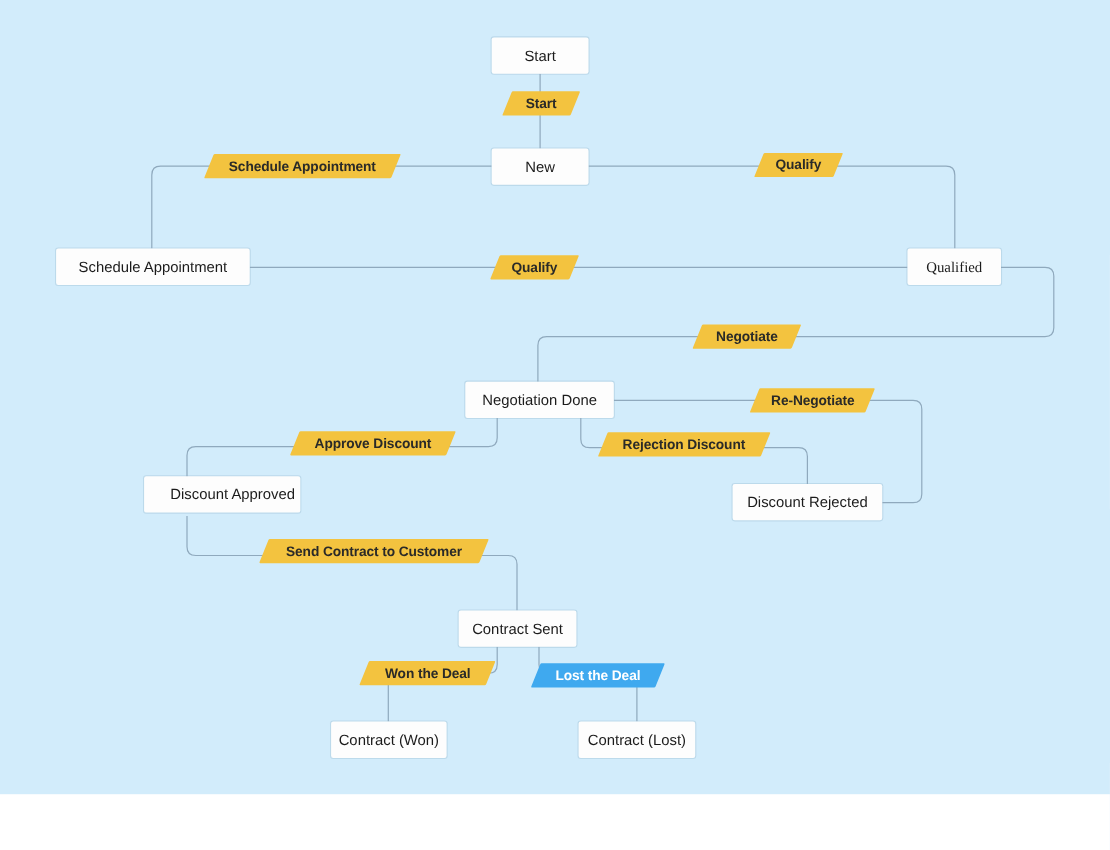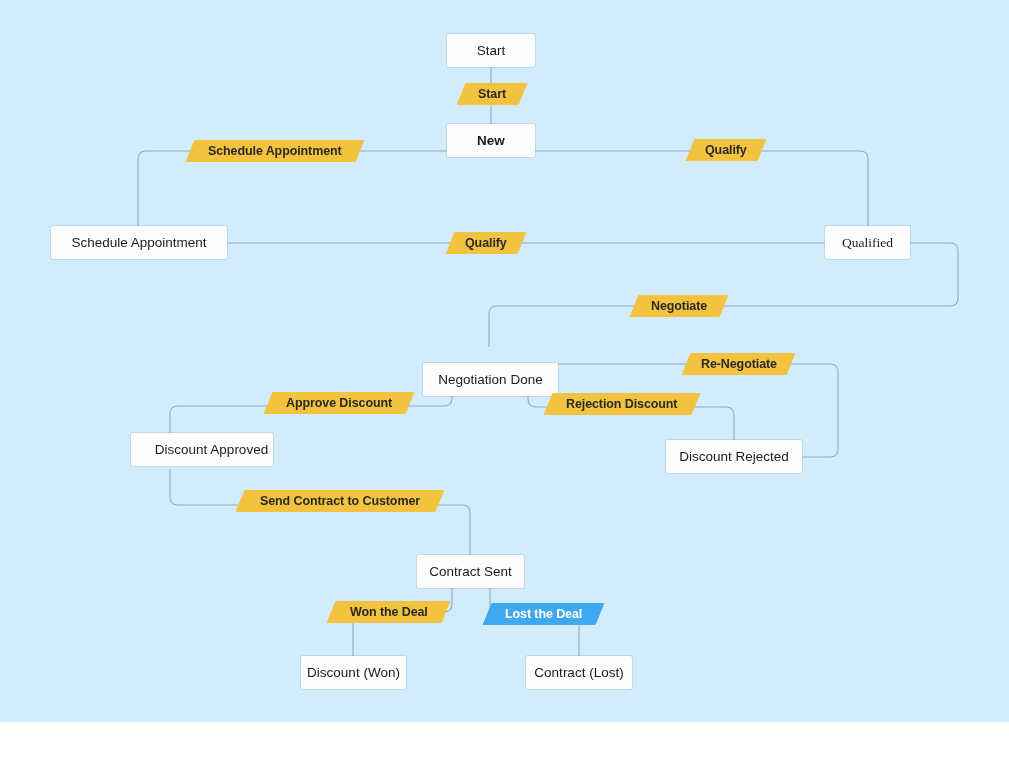--- a/index.html
+++ b/index.html
@@ -138,50 +138,50 @@
         <path d="M452,588 L452,604 Q452,612 444,612 L361,612 Q353,612 353,620 L353,656"></path>
 
         <path d="M490,588 L490,604 Q490,612 498,612 L571,612 Q579,612 579,620 L579,656"></path>
       </g>
     </svg>
 
     <div class="node" style="left:447px; top:34px; width:88px; height:33px;">
       <span>Start</span>
     </div>
 
-    <div class="node" style="left:447px; top:124px; width:88px; height:33px;font-weight:bold;">
+    <div class="node" style="left:447px; top:135px; width:88px; height:33px;">
       <span>New</span>
     </div>
 
     <div class="node" style="left:51px; top:226px; width:176px; height:33px;">
       <span>Schedule Appointment</span>
     </div>
 
     <div class="node" style="left:825px; top:226px; width:85px; height:33px;font-family:Liberation Serif, serif;">
       <span>Qualified</span>
     </div>
 
-    <div class="node" style="left:423px; top:347px; width:135px; height:33px;margin-top:16px;">
+    <div class="node" style="left:423px; top:347px; width:135px; height:33px;">
       <span>Negotiation Done</span>
     </div>
 
     <div class="node" style="left:131px; top:433px; width:142px; height:33px;padding-left:19px;">
       <span>Discount Approved</span>
     </div>
 
     <div class="node" style="left:666px; top:440px; width:136px; height:33px;justify-content:center;">
       <span>Discount Rejected</span>
     </div>
 
     <div class="node" style="left:417px; top:555px; width:107px; height:33px;">
       <span>Contract Sent</span>
     </div>
 
     <div class="node" style="left:301px; top:656px; width:105px; height:33px;">
-      <span>Discount (Won)</span>
+      <span>Contract (Won)</span>
     </div>
 
     <div class="node" style="left:526px; top:656px; width:106px; height:33px;">
       <span>Contract (Lost)</span>
     </div>
 
     <div class="elabel" style="left:461px; top:83px; width:62px;">
       <span>Start</span>
     </div>
 

